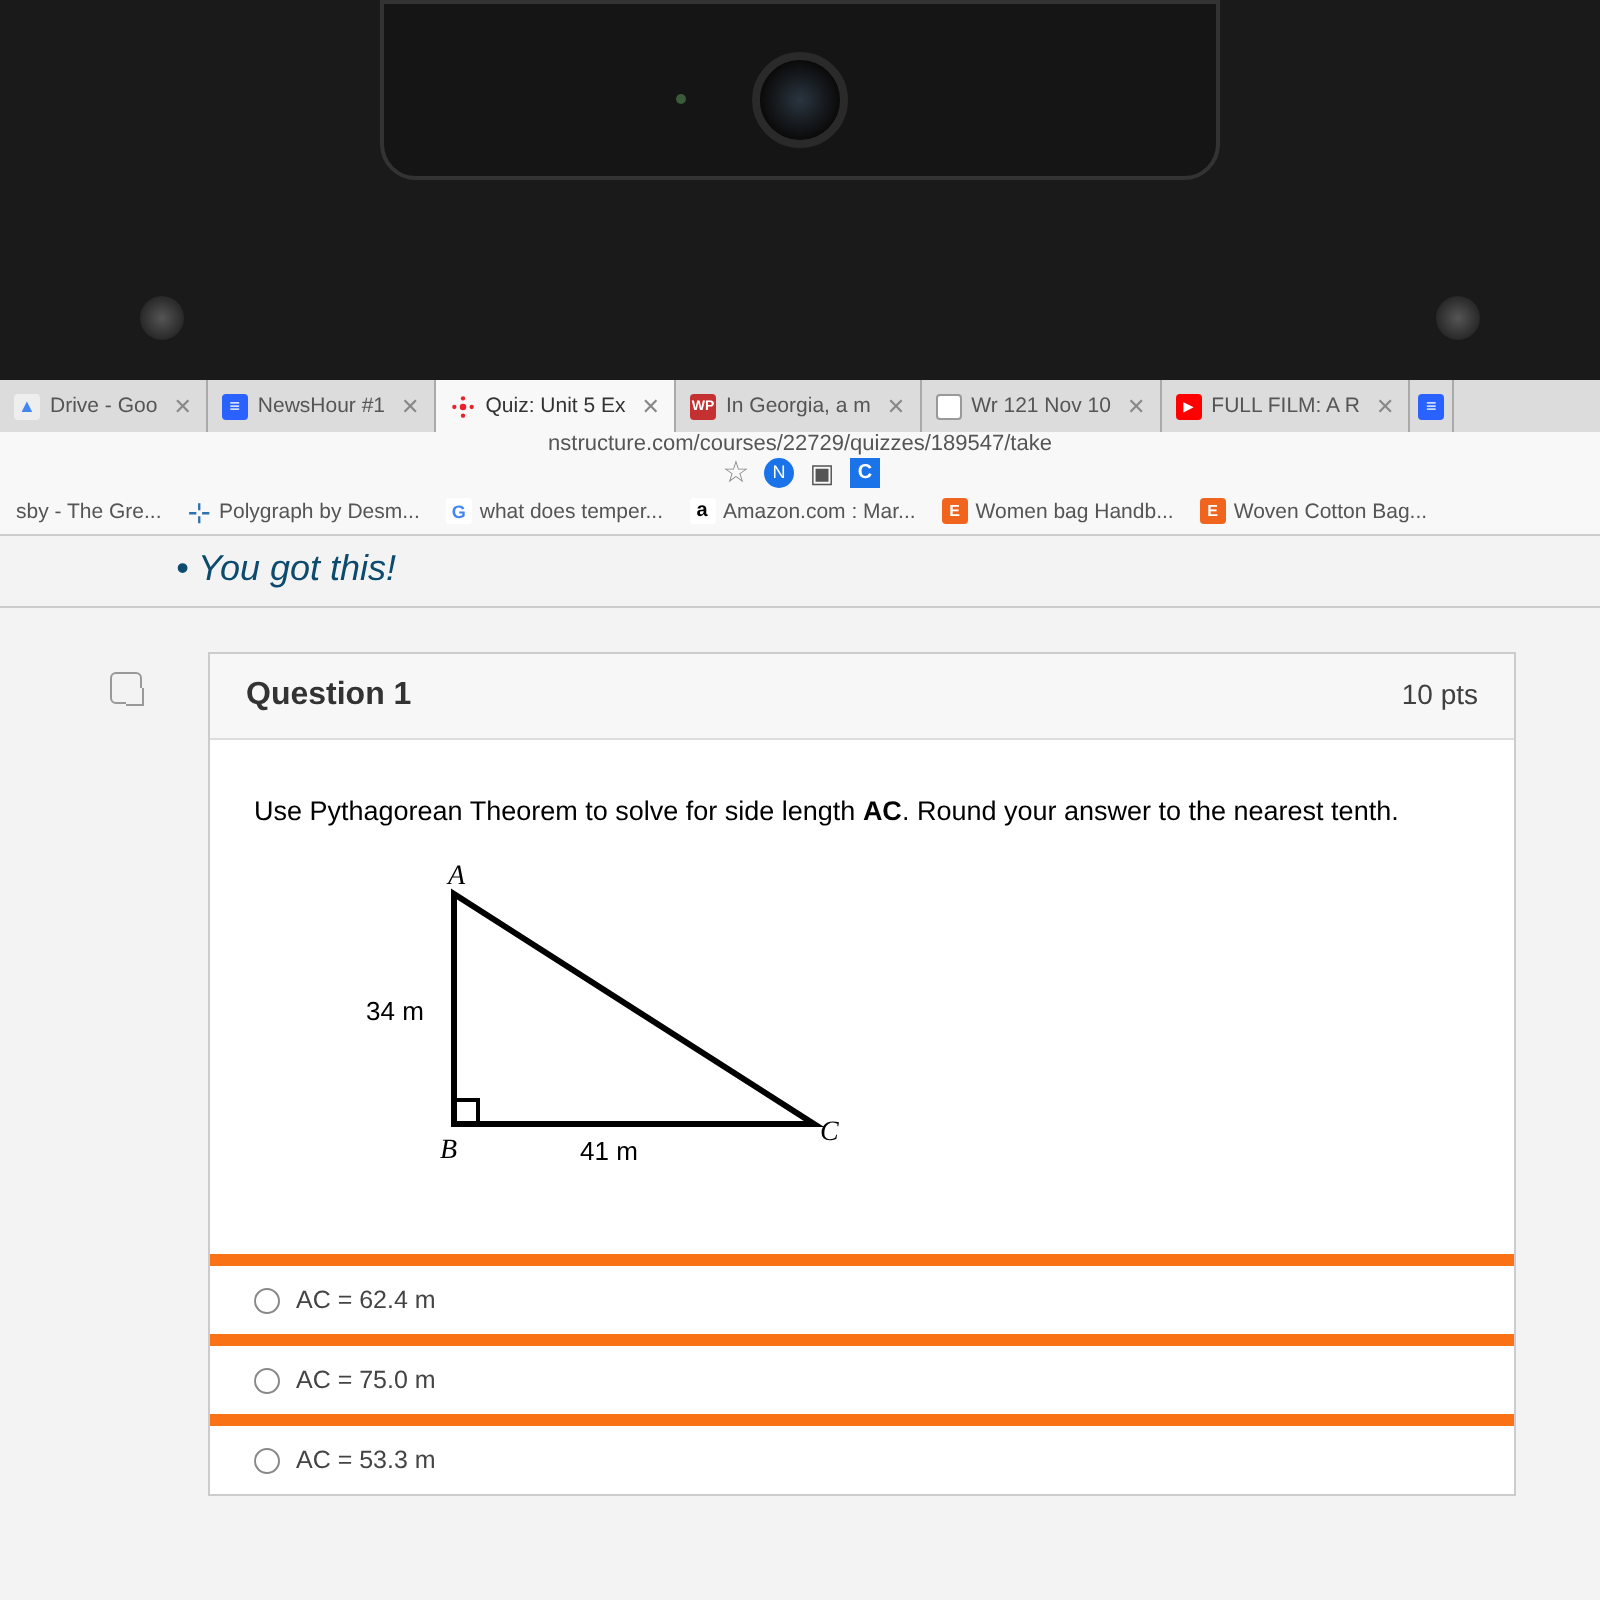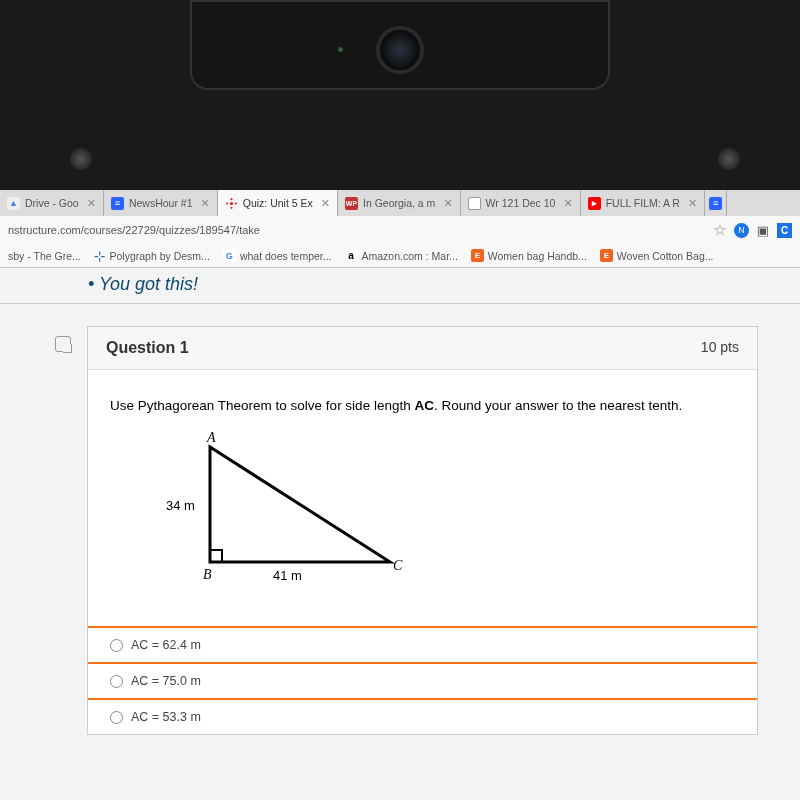--- a/index.html
+++ b/index.html
@@ -108,20 +108,21 @@
     .fav-g { background:#fff; color:#4285F4;}
     .url-bar {
       display: flex;
       align-items: center;
       background: #f8f8f8;
       height: 28px;
       padding: 0 8px;
       font-size: 11px;
       color: #555;
       justify-content: space-between;
+      flex-direction: column;
     }
     .url-text { flex: 1; }
     .url-icons { display: flex; gap: 6px; align-items: center; }
     .url-icon { width:16px; height:16px; display:inline-flex; align-items:center; justify-content:center; font-size:13px; }
     .bookmarks-bar {
       display: flex;
       background: #f8f8f8;
       border-bottom: 1px solid #ccc;
       height: 24px;
       align-items: center;
@@ -161,37 +162,38 @@
       display:flex;
       gap:12px;
     }
     .flag-col { width:20px; padding-top:10px;}
     .flag-icon { width:16px; height:16px; border:1.5px solid #999; border-radius:3px; position:relative;}
     .flag-icon::after{ content:""; position:absolute; right:-2px; bottom:-2px; width:8px; height:8px; border-right:1.5px solid #999; border-bottom:1.5px solid #999; background:#f3f3f3;}
     .question-card {
       flex:1;
       border: 1px solid #ccc;
       background: #fff;
+      margin-left: 17px;
     }
     .question-header {
       display: flex;
       justify-content: space-between;
       padding: 12px 18px;
       border-bottom: 1px solid #ddd;
       background: #f7f7f7;
     }
     .question-title { font-weight: bold; font-size: 16px; color: #333; }
     .question-pts { font-size: 14px; color: #404040; }
     .question-body { padding: 26px 22px 10px 22px; }
     .prompt { font-size: 13.5px; color: #000000; line-height: 1.5; margin-bottom: 16px; }
     .prompt b { font-weight: bold; }
     .diagram { margin: 8px 0 20px 50px; }
     .options { }
     .option {
-      border-top: 2px solid #f97316;
+      border-top: 6px solid #f97316;
       padding: 10px 22px;
       font-size: 12.5px;
       color: #444;
       display: flex;
       align-items: center;
       gap: 8px;
       cursor: pointer;
     }
     .radio {
       width: 13px; height: 13px;
@@ -243,21 +245,21 @@
       <span>Quiz: Unit 5 Ex</span>
       <span class="tab-close">✕</span>
     </div>
     <div class="tab">
       <span class="favicon fav-news">WP</span>
       <span>In Georgia, a m</span>
       <span class="tab-close">✕</span>
     </div>
     <div class="tab">
       <span class="favicon fav-wr">▭</span>
-      <span>Wr 121 Dec 10</span>
+      <span>Wr 121 Nov 10</span>
       <span class="tab-close">✕</span>
     </div>
     <div class="tab">
       <span class="favicon fav-yt">▸</span>
       <span>FULL FILM: A R</span>
       <span class="tab-close">✕</span>
     </div>
     <div class="tab" style="padding:0 4px;">
       <span class="favicon fav-doc">≡</span>
     </div>

